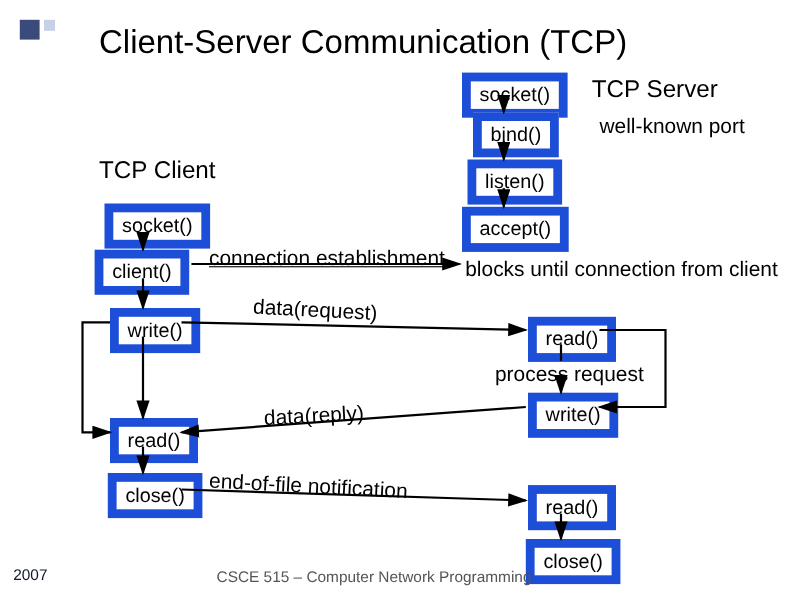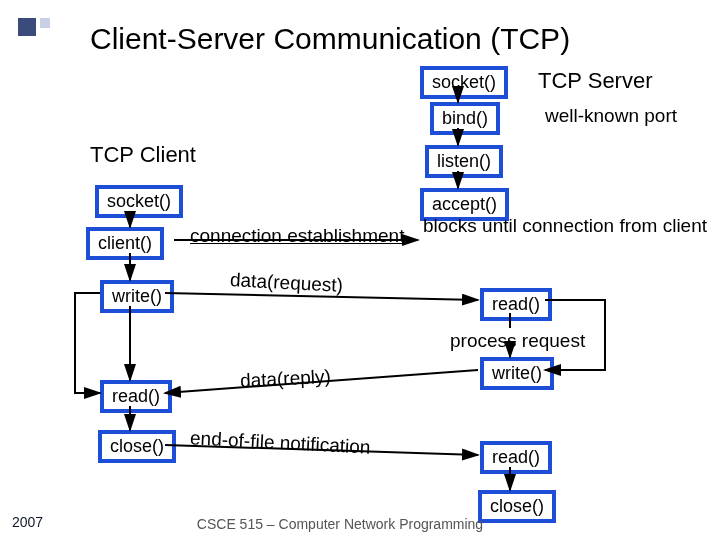--- a/index.html
+++ b/index.html
@@ -2,23 +2,23 @@
 <html><head>
 <meta charset="utf-8">
 <style>
   * { box-sizing: border-box; margin: 0; padding: 0; }
   html, body { width: 720px; height: 540px; font-family: Arial, sans-serif; background: #fff; }
   .slide { position: relative; width: 680px; height: 540px; }
   .bullet-deco { position: absolute; left: 18px; top: 18px; }
   .bullet-deco .sq-big { width: 18px; height: 18px; background: #3a4a7a; display: inline-block; }
   .bullet-deco .sq-sm { width: 10px; height: 10px; background: #c8d0e8; display: inline-block; margin-left: 4px; vertical-align: top; }
   .title { position: absolute; left: 90px; top: 22px; font-size: 30px; color: #000; }
-  .box { position: absolute; border: 4px solid #1d4ed8; background: #fff; font-size: 18px; padding: 2px 8px; white-space: nowrap; }
+  .box { position: absolute; border: 8px solid #1d4ed8; background: #fff; font-size: 18px; padding: 2px 8px; white-space: nowrap; }
   .label { position: absolute; font-size: 22px; color: #000; }
-  .note { position: absolute; font-size: 19px; color: #000; text-align: center; }
+  .note { position: absolute; font-size: 19px; color: #000; text-align: center; margin-top: 20px; }
   .small { position: absolute; font-size: 19px; color: #000; }
   .footer-year { position: absolute; left: 12px; bottom: 10px; font-size: 14px; color: #0f172a; }
   .footer-course { position: absolute; left: 0; right: 0; bottom: 8px; text-align: center; font-size: 14px; color: #555; }
   svg.arrows { position: absolute; left: 0; top: 0; width: 720px; height: 540px; pointer-events: none; }
 </style>
 </head>
 <body>
 
 <div class="slide">
 

